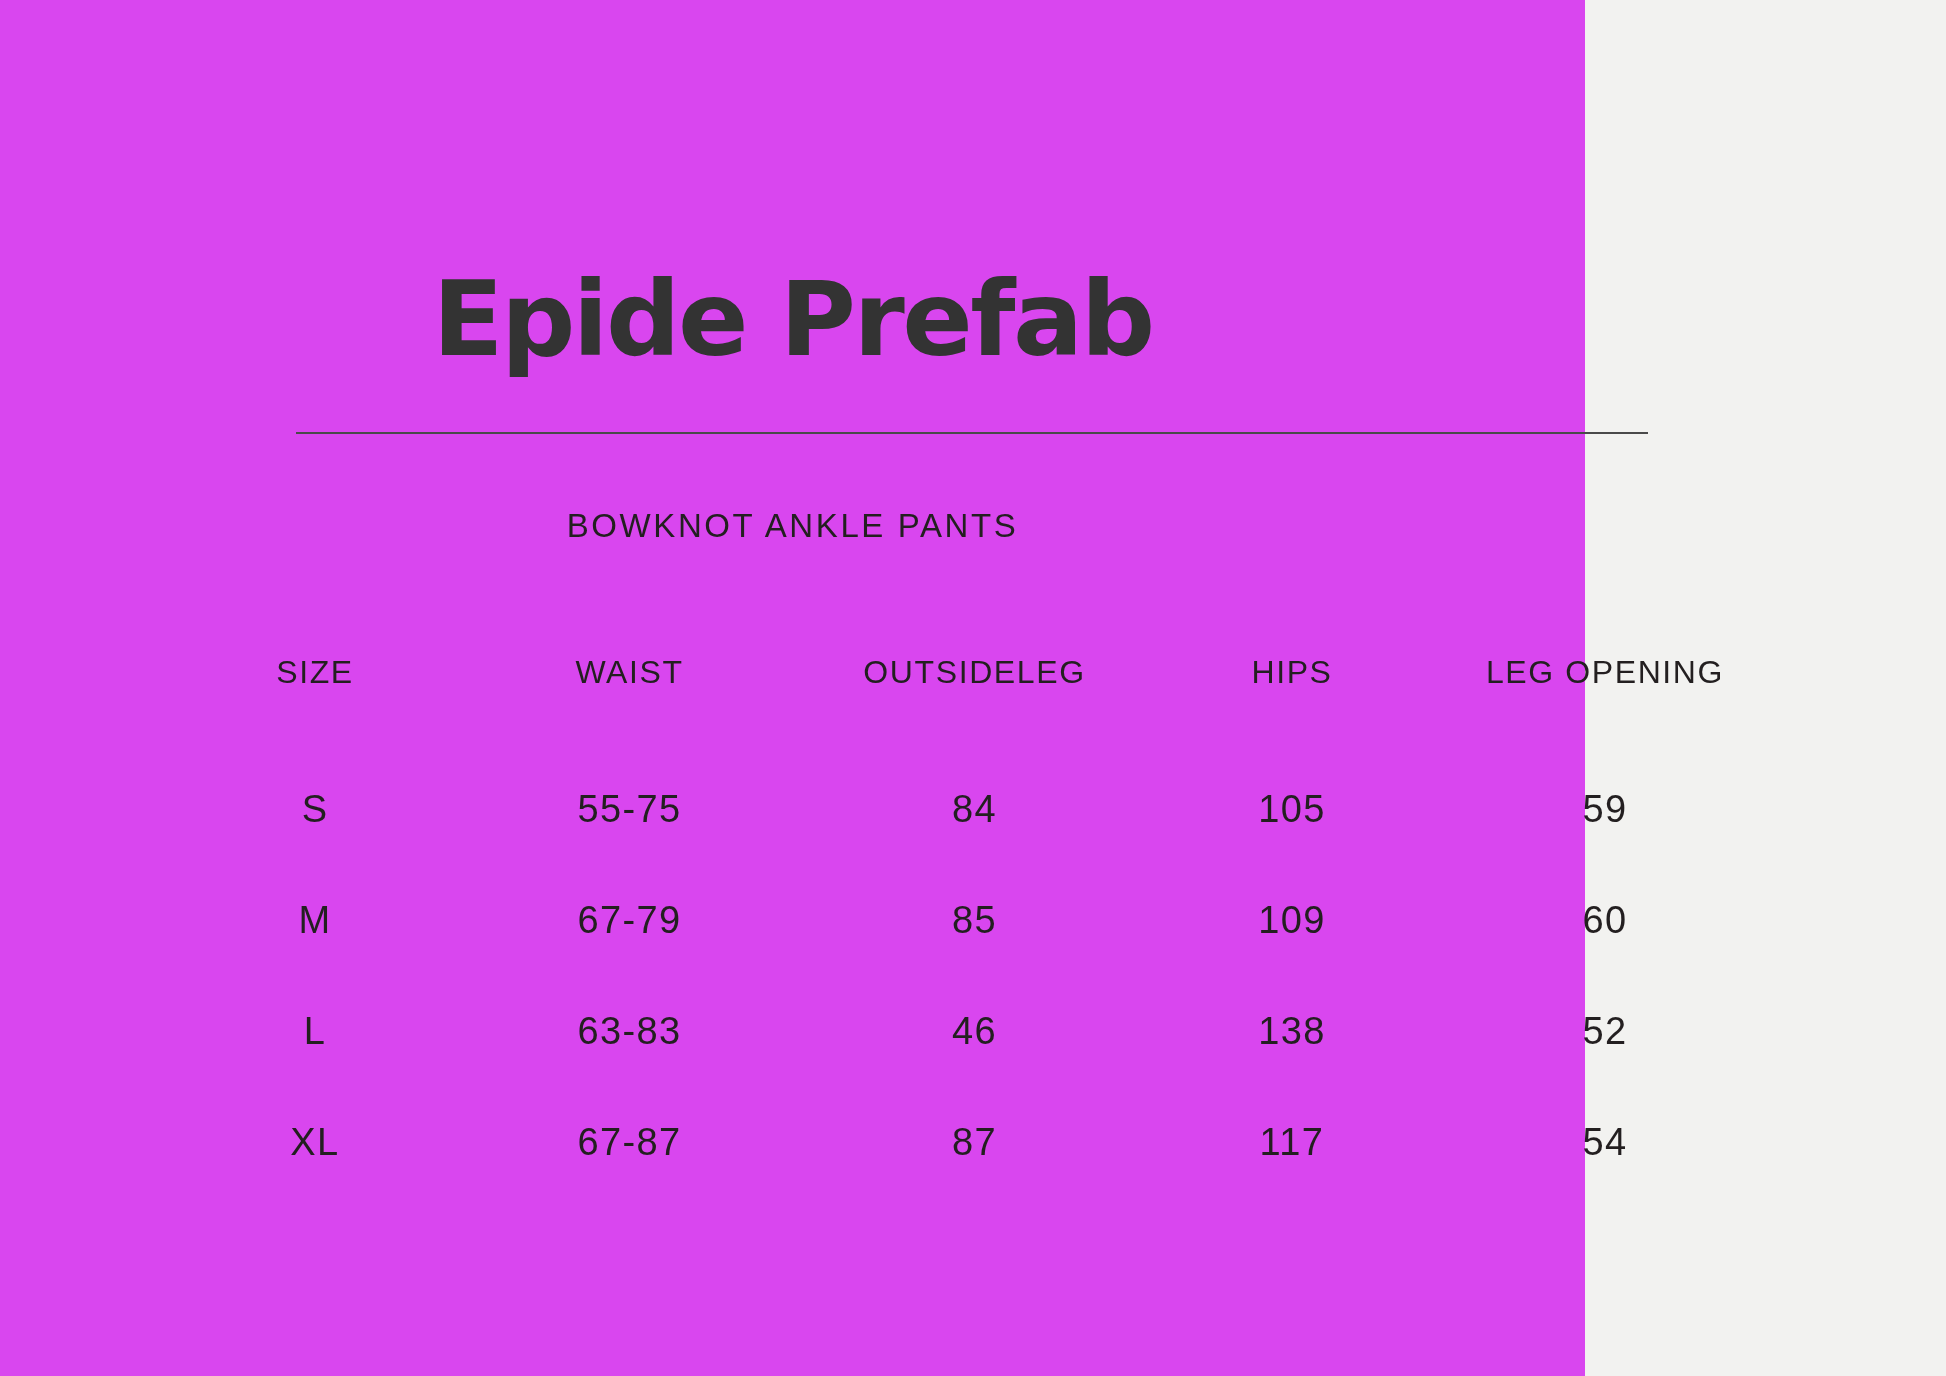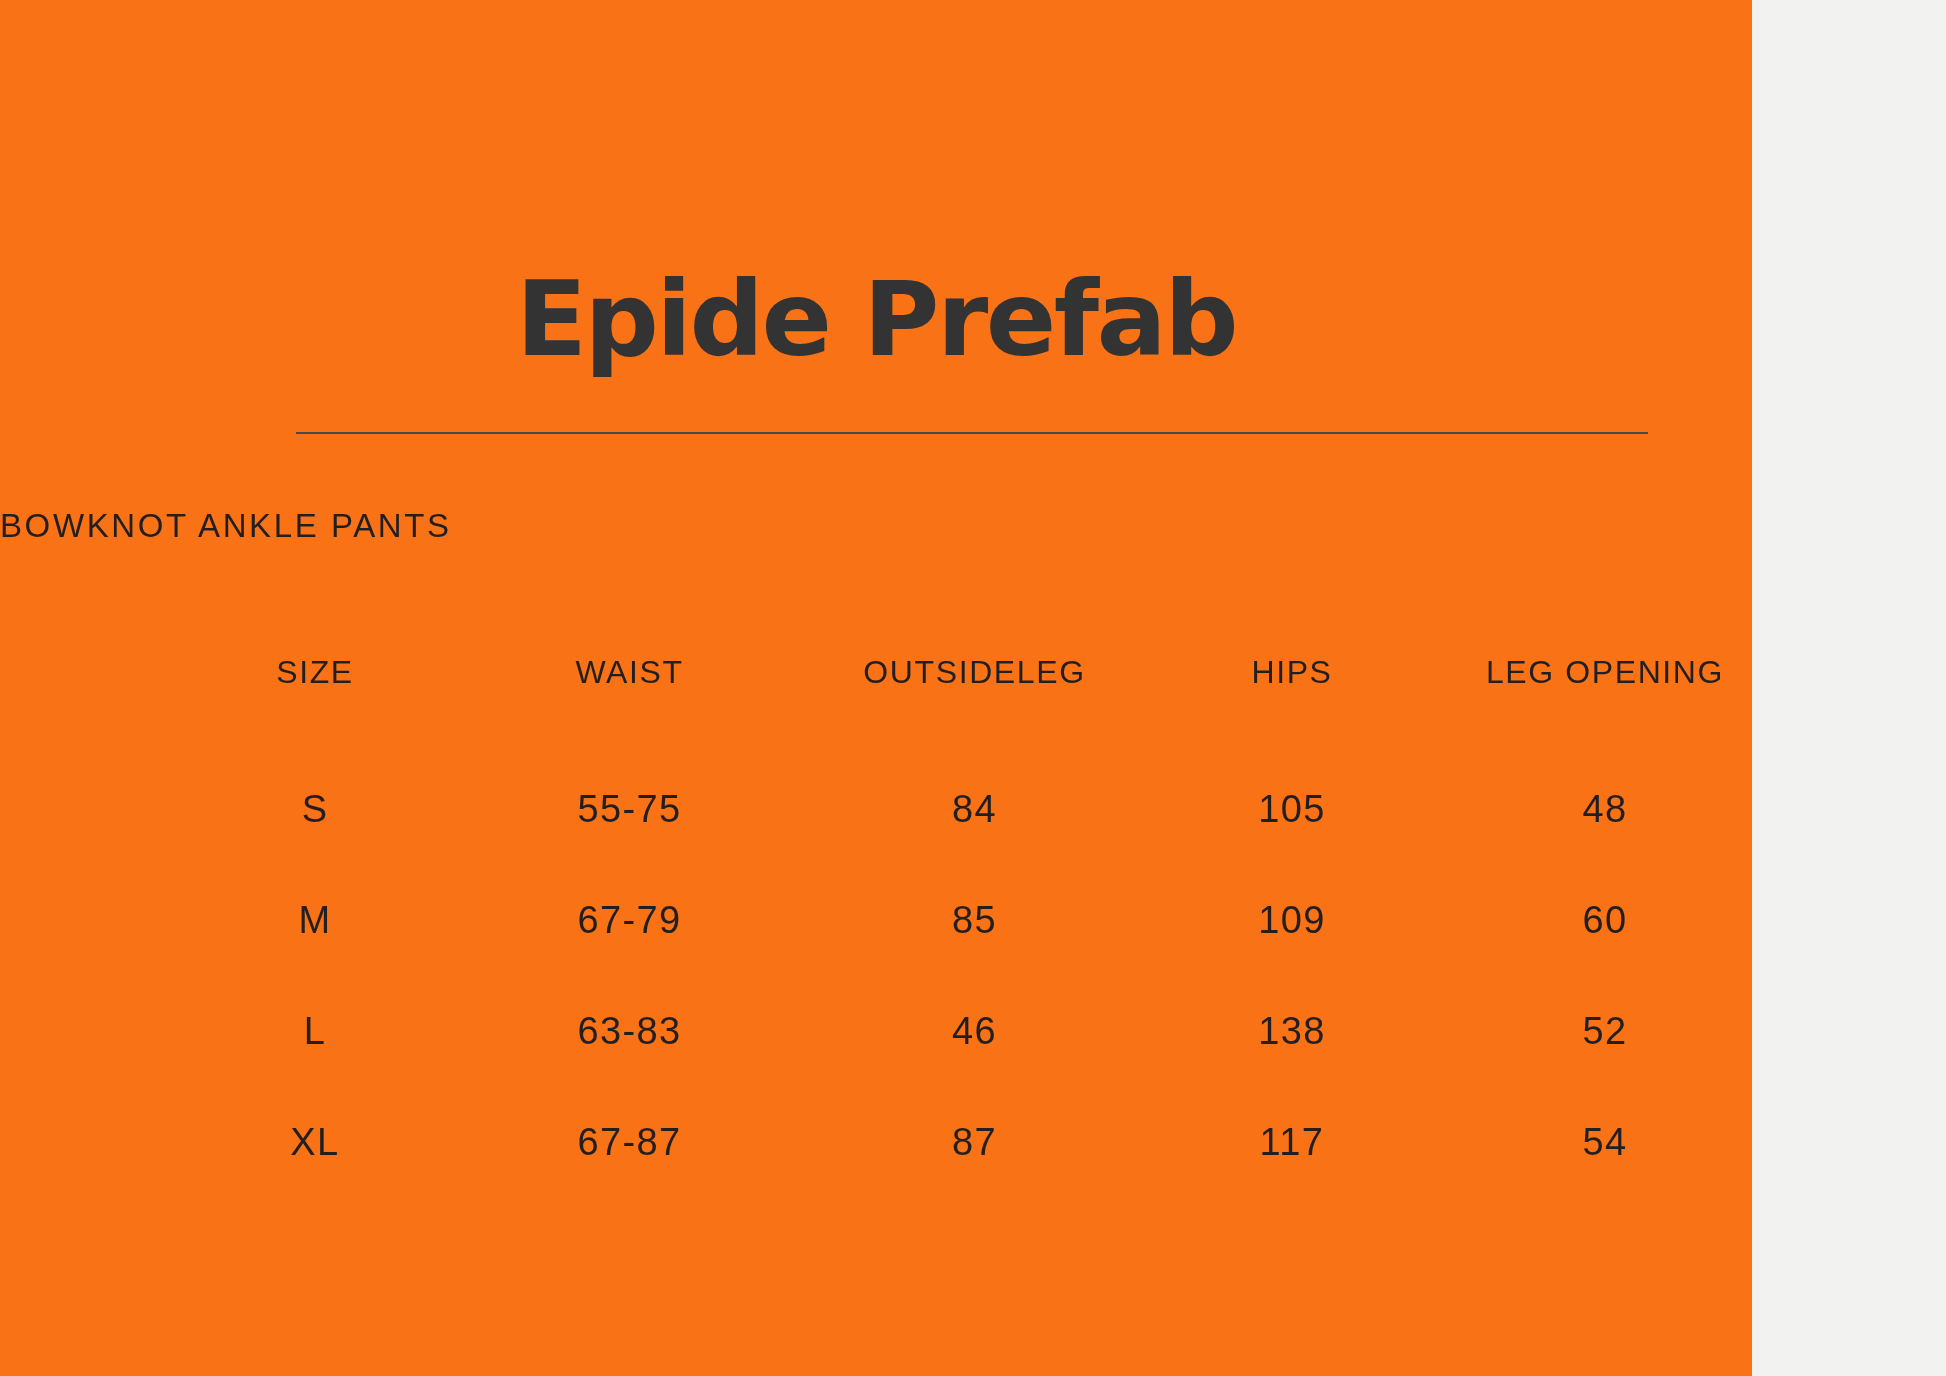--- a/index.html
+++ b/index.html
@@ -10,23 +10,23 @@
     width: 1946px;
     height: 1376px;
     background: #f2f2f0;
     font-family: "Liberation Sans", sans-serif;
     -webkit-font-smoothing: antialiased;
     overflow: hidden;
   }
 
   .page {
     position: relative;
-    width: 1752px;
+    width: 1585px;
     height: 1376px;
-    background: #f97316;
+    background: #d946ef;
     box-sizing: border-box;
   }
 
   
   .brand-title {
     position: absolute;
     left: 0;
     right: 0;
     top: 196px;
     text-align: center;
@@ -48,21 +48,21 @@
     height: 2px;
     background: #4a4a4a;
   }
 
   
   .subtitle {
     position: absolute;
     left: 0;
     right: 0;
     top: 507px;
-    text-align: left;
+    text-align: center;
     font-family: "Liberation Sans", sans-serif;
     font-weight: 400;
     font-size: 33px;
     letter-spacing: 2.6px;
     color: #231f20;
     white-space: nowrap;
   }
 
   
   .size-table {
@@ -140,21 +140,21 @@
         <th>HIPS</th>
         <th>LEG OPENING</th>
       </tr>
     </thead>
     <tbody>
       <tr>
         <td class="cell-size">S</td>
         <td>55-75</td>
         <td>84</td>
         <td>105</td>
-        <td>48</td>
+        <td>59</td>
       </tr>
       <tr>
         <td class="cell-size">M</td>
         <td>67-79</td>
         <td>85</td>
         <td>109</td>
         <td>60</td>
       </tr>
       <tr>
         <td class="cell-size">L</td>

